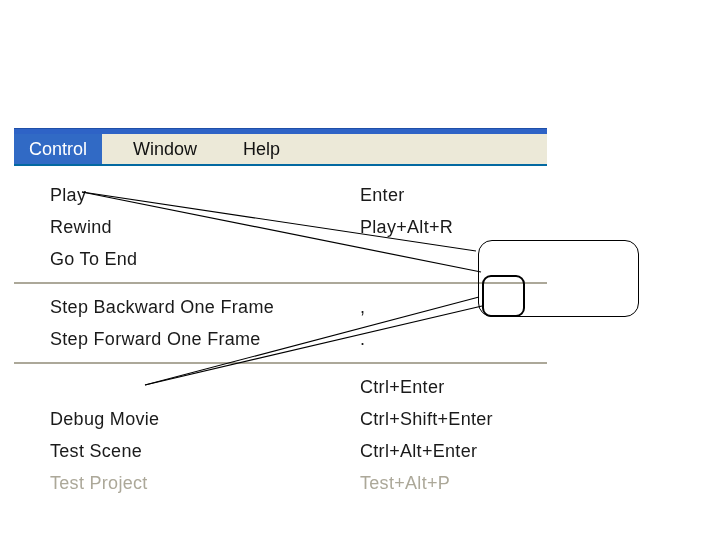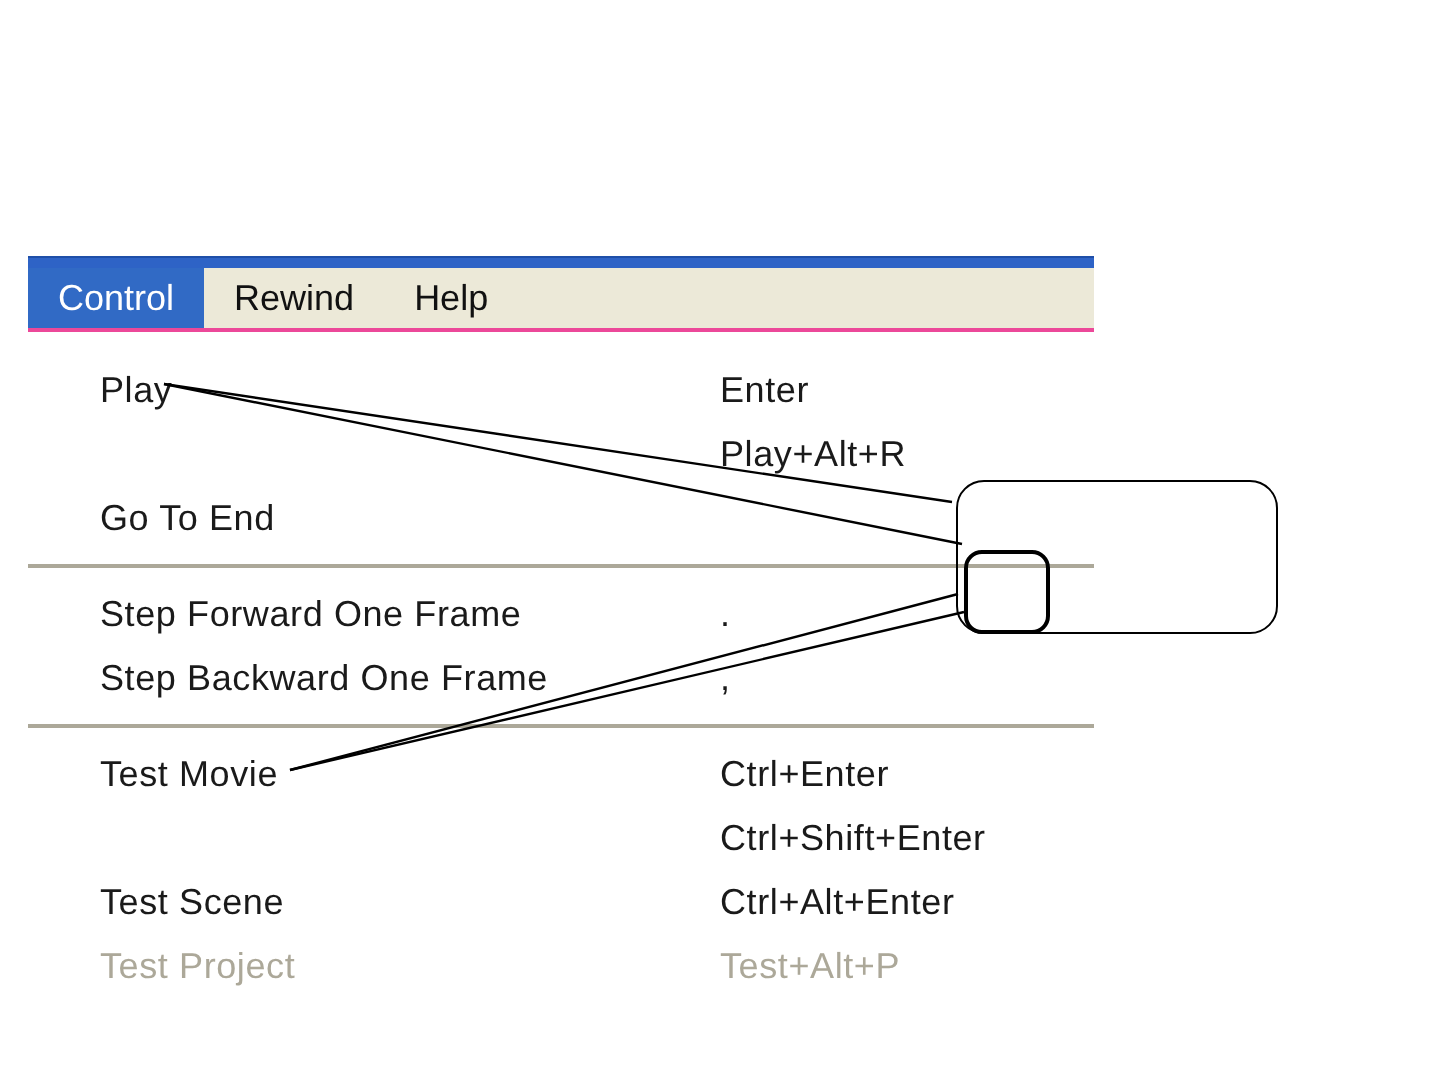--- a/index.html
+++ b/index.html
@@ -2,22 +2,22 @@
 <html><head>
 <meta charset="utf-8">
 <style>
   html,body{margin:0;padding:0;background:#ffffff;}
   #stage{position:relative;width:720px;height:540px;background:#ffffff;overflow:hidden;
          font-family:"Liberation Sans","DejaVu Sans",sans-serif;}
 
   
   .menubar{position:absolute;left:14px;top:128px;width:533px;}
   .menubar-strip{height:6px;background:#2E63C6;border-top:1px solid #1F4FA8;box-sizing:border-box;}
-  .menubar-items{display:flex;height:30px;background:#ECE9D8;border-bottom:2px solid #ec4899;
-                 align-items:stretch;font-size:18px;color:#111;}
+  .menubar-items{display:flex;height:30px;background:#ECE9D8;border-bottom:2px solid #0369a1;
+                 align-items:stretch;font-size:18px;color:#111;gap:16px;}
   .mb-item{display:flex;align-items:center;padding:0 15px;cursor:default;}
   .mb-item.selected{background:#316AC5;color:#ffffff;}
 
   
   .dropdown{position:absolute;left:14px;top:172px;width:533px;background:#ffffff;padding-top:7px;}
   .menu-row{position:relative;height:32px;line-height:32px;font-size:18px;color:#1a1a1a;
             letter-spacing:.3px;white-space:nowrap;}
   .mi-label{position:absolute;left:36px;top:0;}
   .mi-shortcut{position:absolute;left:346px;top:0;text-align:center;}
   .menu-row.disabled{color:#ACA899;}
@@ -33,61 +33,62 @@
 </style>
 </head>
 <body>
 
 <div id="stage">
 
   <div class="menubar">
     <div class="menubar-strip"></div>
     <div class="menubar-items">
       <div class="mb-item selected">Control</div>
-      <div class="mb-item">Rewind</div>
+      <div class="mb-item">Window</div>
       <div class="mb-item">Help</div>
     </div>
   </div>
 
   <div class="dropdown">
 
     <div class="menu-row">
       <span class="mi-label">Play</span>
       <span class="mi-shortcut">Enter</span>
     </div>
     <div class="menu-row">
+      <span class="mi-label">Rewind</span>
       <span class="mi-shortcut">Play+Alt+R</span>
     </div>
     <div class="menu-row">
       <span class="mi-label">Go To End</span>
       <span class="mi-shortcut"></span>
     </div>
 
     <div class="menu-sep">
         <div class="line"></div>
       </div>
 
     <div class="menu-row">
+      <span class="mi-label">Step Backward One Frame</span>
+      <span class="mi-shortcut">,</span>
+    </div>
+    <div class="menu-row">
       <span class="mi-label">Step Forward One Frame</span>
       <span class="mi-shortcut">.</span>
-    </div>
-    <div class="menu-row">
-      <span class="mi-label">Step Backward One Frame</span>
-      <span class="mi-shortcut">,</span>
     </div>
 
     <div class="menu-sep">
         <div class="line"></div>
       </div>
 
     <div class="menu-row">
-      <span class="mi-label">Test Movie</span>
       <span class="mi-shortcut">Ctrl+Enter</span>
     </div>
     <div class="menu-row">
+      <span class="mi-label">Debug Movie</span>
       <span class="mi-shortcut">Ctrl+Shift+Enter</span>
     </div>
     <div class="menu-row">
       <span class="mi-label">Test Scene</span>
       <span class="mi-shortcut">Ctrl+Alt+Enter</span>
     </div>
     <div class="menu-row disabled">
       <span class="mi-label">Test Project</span>
       <span class="mi-shortcut">Test+Alt+P</span>
     </div>

